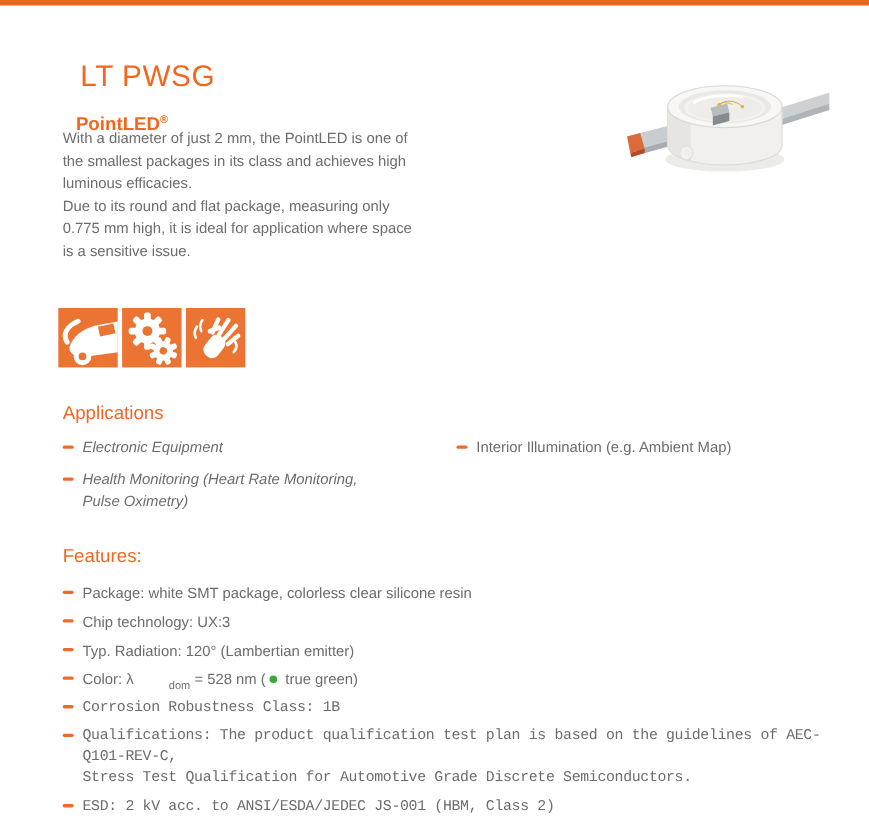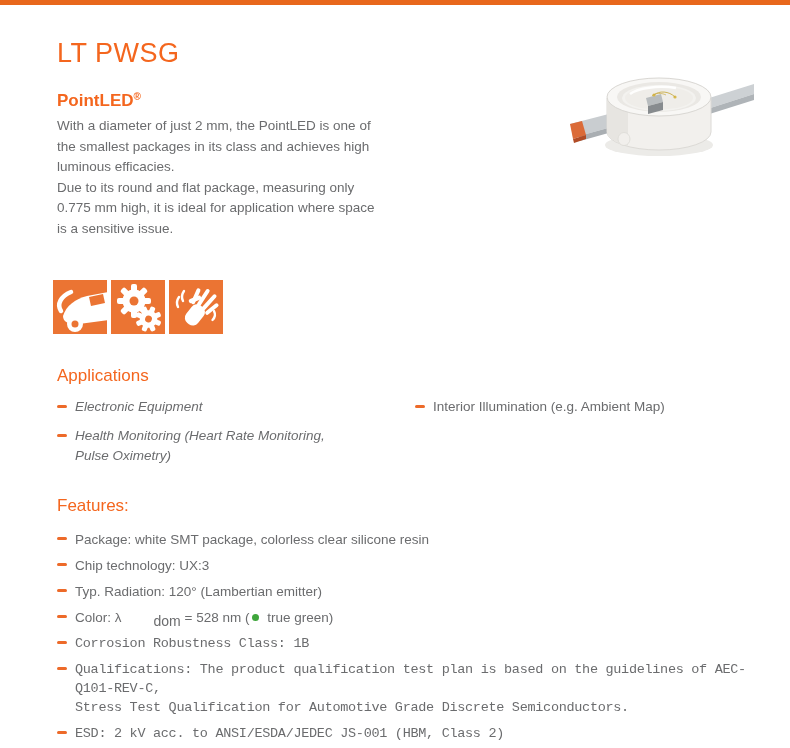--- a/index.html
+++ b/index.html
@@ -2,25 +2,25 @@
 <html><head>
 <meta charset="utf-8">
 <style>
   html,body{margin:0;padding:0;background:#fff;}
   .page{
     position:relative;width:790px;height:748px;background:#ffffff;overflow:hidden;
     font-family:"Liberation Sans",sans-serif;color:#6B6C6E;
   }
   .topbar{position:absolute;left:0;top:0;width:790px;height:5px;background:#E8671C;}
   .title{
-    position:absolute;left:57px;top:38px;margin:0;
+    position:absolute;left:57px;top:38px;margin:16px;
     font-size:27px;font-weight:400;color:#F4661E;letter-spacing:0.5px;
   }
   .subtitle{
-    position:absolute;left:57px;top:91px;margin:0;
+    position:absolute;left:57px;top:91px;margin:12px;
     font-size:17px;font-weight:700;color:#F4661E;
   }
   .subtitle .reg{font-size:10px;vertical-align:6px;}
   .desc{
     position:absolute;left:57px;top:116px;width:430px;margin:0;
     font-size:13.5px;line-height:20.5px;color:#6B6C6E;white-space:pre-line;
   }
   .product-svg{position:absolute;left:558px;top:44px;width:212px;height:122px;}
   .tiles{position:absolute;left:53px;top:280px;display:flex;gap:4px;}
   .tile{width:54px;height:54px;background:#EB7433;}
@@ -30,21 +30,21 @@
   .feat-h{left:57px;top:496px;}
   .apps-left{position:absolute;left:57px;top:397px;width:330px;font-style:italic;}
   .apps-right{position:absolute;left:415px;top:397px;width:360px;}
   .features{position:absolute;left:57px;top:530px;width:715px;}
   .li{display:flex;align-items:flex-start;margin:0 0 9px 0;font-size:13.5px;line-height:20px;color:#6B6C6E;}
   .features .li{margin-bottom:7px;line-height:19px;}
   .dash{flex:none;width:10px;height:3px;border-radius:1.5px;background:#ED6A29;margin:8px 8px 0 0;}
   .features .dash{margin-top:7px;}
   .prewrap{white-space:pre-line;}
   .cond{letter-spacing:-0.3px;font-family:Liberation Mono, monospace;}
-  .li-text sub{font-size:14px;line-height:0;padding-left:32px;}
+  .li-text sub{font-size:10px;line-height:0;padding-left:32px;}
   .green-dot{display:inline-block;width:7px;height:7px;border-radius:50%;background:#3FA63C;margin:0 4px 1px 3px;}
 </style>
 </head>
 <body>
 
 <div class="page">
 
   <div class="topbar"></div>
 
   <h1 class="title">LT PWSG</h1>

